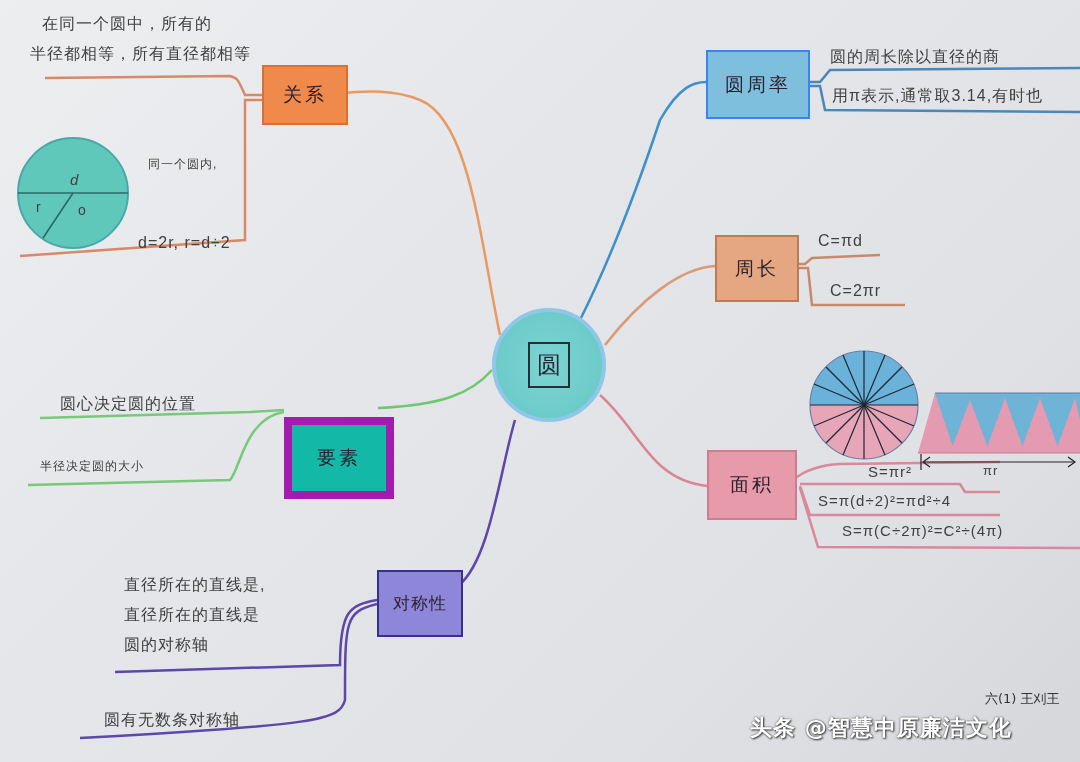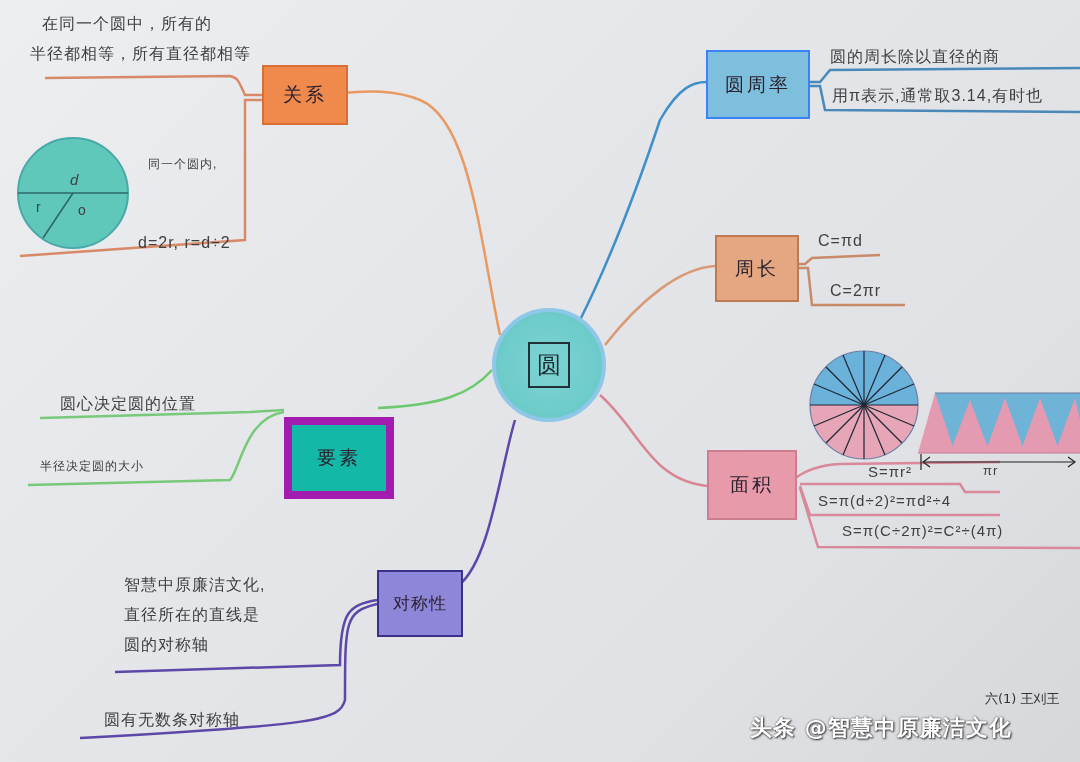--- a/index.html
+++ b/index.html
@@ -131,21 +131,21 @@
 
 <div class="box box-elements">
   <span>要素</span>
 </div>
 <div class="abs hand" style="left:60px;top:394px;font-size:16px;">圆心决定圆的位置</div>
 <div class="abs hand" style="left:40px;top:458px;font-size:12px;">半径决定圆的大小</div>
 
 <div class="box box-symmetry">
   <span>对称性</span>
 </div>
-<div class="abs hand" style="left:124px;top:575px;font-size:16px;">智慧中原廉洁文化,</div>
+<div class="abs hand" style="left:124px;top:575px;font-size:16px;">直径所在的直线是,</div>
 <div class="abs hand" style="left:124px;top:605px;font-size:16px;">直径所在的直线是</div>
 <div class="abs hand" style="left:124px;top:635px;font-size:16px;">圆的对称轴</div>
 <div class="abs hand" style="left:104px;top:710px;font-size:16px;">圆有无数条对称轴</div>
 
 <div class="box box-pi">
   <span>圆周率</span>
 </div>
 <div class="abs hand" style="left:830px;top:47px;font-size:16px;">圆的周长除以直径的商</div>
 <div class="abs hand" style="left:832px;top:86px;font-size:16px;">用π表示,通常取3.14,有时也</div>
 

